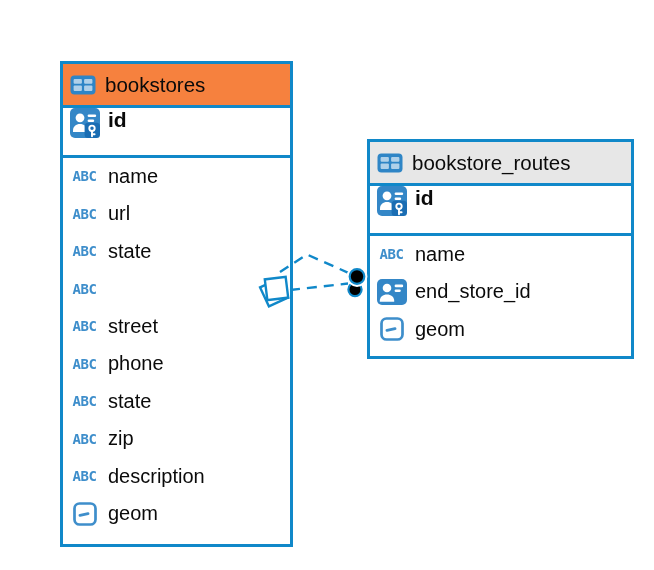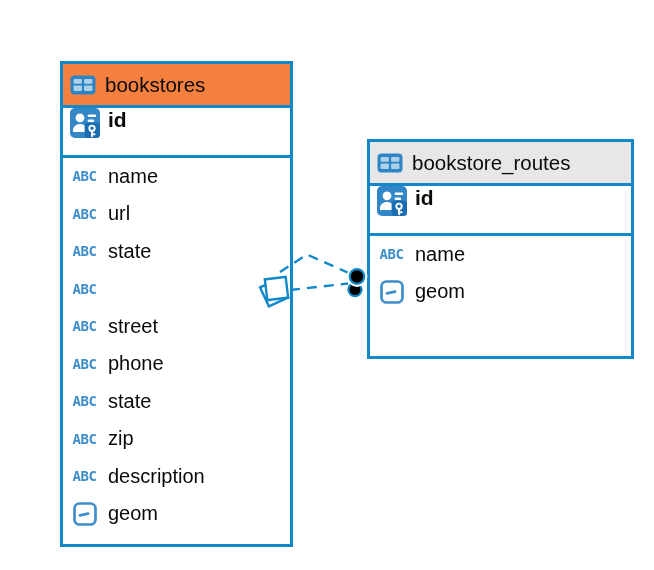--- a/index.html
+++ b/index.html
@@ -175,20 +175,28 @@
       <span class="lbl">id</span>
     </div>
     <div class="col-row">
       <span class="icon-slot">
           <span class="abc">ABC</span>
         </span>
       <span class="lbl">name</span>
     </div>
     <div class="col-row">
       <span class="icon-slot">
+          <svg class="svg-icon" width="30" height="26">
+            <use href="#sym-ref"></use>
+          </svg>
+        </span>
+      <span class="lbl">end_store_id</span>
+    </div>
+    <div class="col-row">
+      <span class="icon-slot">
           <svg class="svg-icon" width="24" height="24">
             <use href="#sym-geom"></use>
           </svg>
         </span>
       <span class="lbl">geom</span>
     </div>
   </div>
 
   <svg id="rel-layer" width="654" height="570" viewBox="0 0 654 570">
     <g>

